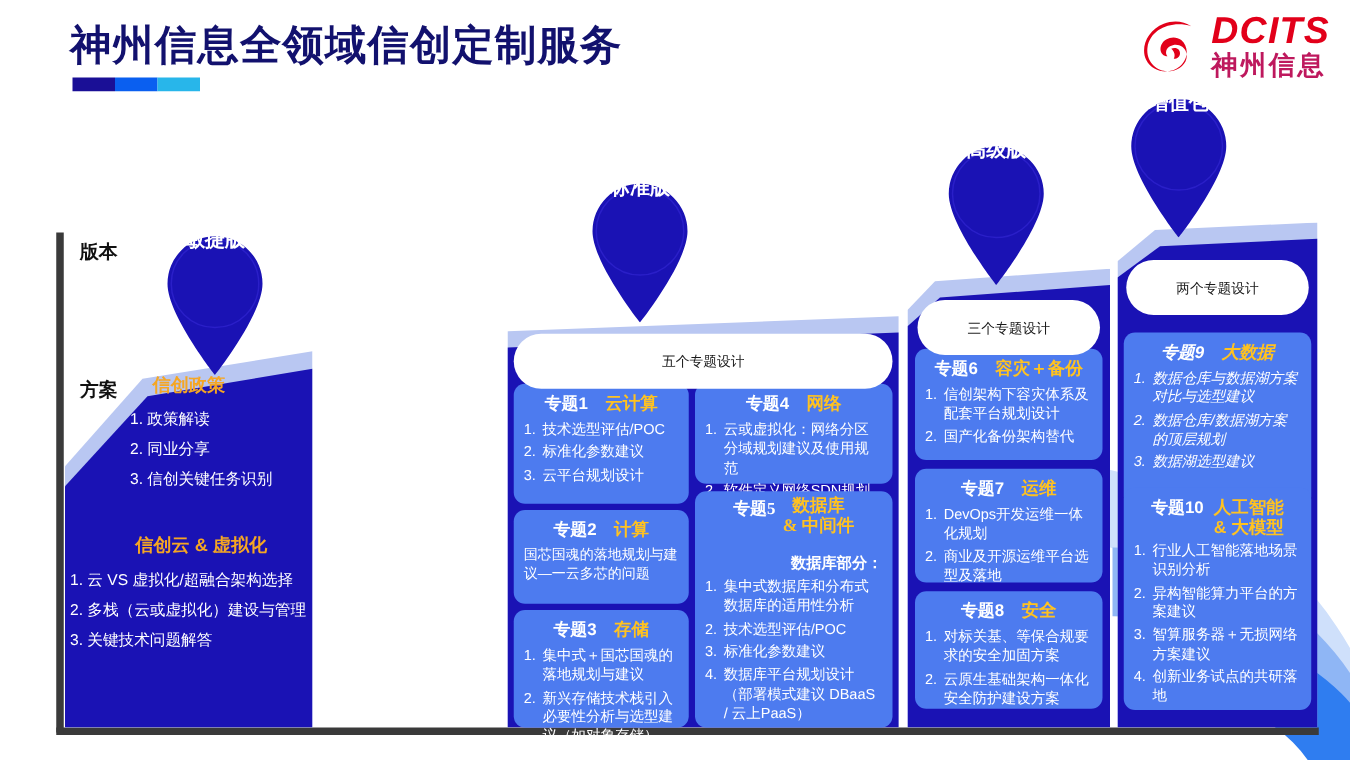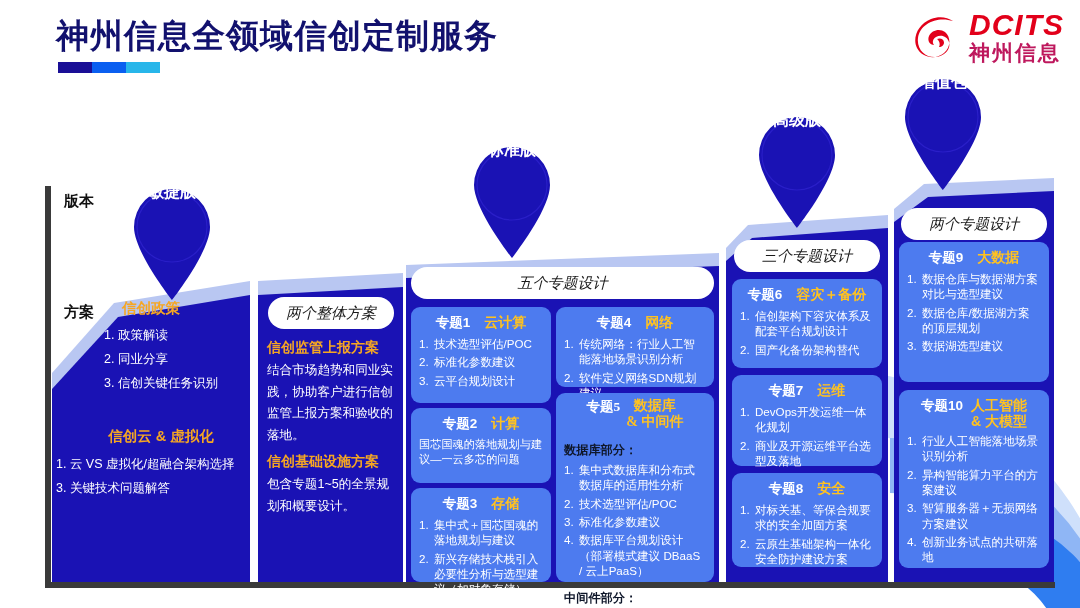--- a/index.html
+++ b/index.html
@@ -49,21 +49,21 @@
   .pin-txt{
     position:absolute; width:92px; text-align:center; top:30px;
     color:#fff; font-weight:bold; font-size:16px; z-index:36;
   }
 
   
   .pill{
     position:absolute; z-index:20;
     background:#fff; border-radius:22px;
     display:flex; align-items:center; justify-content:center;
-    font-size:15px; color:#1a1a1a; height:32px;font-style:italic;
+    font-size:11px; color:#1a1a1a; height:44px;
   }
 
   
   .free-h{ color:#f5a623; font-weight:bold; font-size:14.5px; text-align:center; }
   .free-h2{ color:#f5a623; font-weight:bold; font-size:14.5px; text-align:center; }
   .free-li{ color:#ffffff; font-size:12.5px; line-height:1.9; }
 
   
   .p2-h{ color:#f5a623; font-weight:bold; font-size:14px; }
   .p2-p{ color:#fff; font-size:12.6px; line-height:1.72; }
@@ -72,21 +72,21 @@
   .card{
     position:absolute; z-index:15;
     background:#4d7bef; border-radius:9px;
     padding:7px 8px 8px 8px;
   }
   .card-head{ display:flex; align-items:flex-start; justify-content:center; gap:14px; margin-bottom:4px;}
   .card-no{ color:#ffffff; font-size:13.5px; font-weight:bold; white-space:nowrap; }
   .card-tag{ color:#ffc220; font-size:14px; font-weight:bold; text-align:center; line-height:1.15; white-space:pre-line;}
   .card-li{ display:flex; color:#fff; font-size:11.6px; line-height:1.32; margin-bottom:3px; }
   .card-li .n{ width:15px; flex:0 0 15px; }
-  .card-sub{ color:#0f172a; font-size:12.2px; font-weight:bold; margin:12px 0 3px 0; }
+  .card-sub{ color:#ffffff; font-size:12.2px; font-weight:bold; margin:12px 0 3px 0;text-align:right; }
   .card-note{ color:#fff; font-size:11.2px; line-height:1.3; }
 </style>
 </head>
 <body>
 
 <div class="stage">
 
   <svg class="arcs" viewBox="0 0 330 330">
     <path d="M330,330 A300,300 0 0,0 30,30 L30,90 A240,240 0 0,1 270,330 Z" fill="#cfe0fb"></path>
     <path d="M330,330 A230,230 0 0,0 100,100 L100,155 A175,175 0 0,1 275,330 Z" fill="#8fb6f5"></path>
@@ -126,46 +126,32 @@
       <div style="margin-top:6px;padding-left:52px;">
         <div class="free-li">1. 政策解读</div>
         <div class="free-li">2. 同业分享</div>
         <div class="free-li">3. 信创关键任务识别</div>
       </div>
     </div>
     <div style="position:absolute;left:0;top:172px;width:218px;">
       <div class="free-h2">信创云 &amp; 虚拟化</div>
       <div style="margin-top:7px;padding-left:4px;">
         <div class="free-li">1. 云 VS 虚拟化/超融合架构选择</div>
+        <div class="free-li">2. 多栈（云或虚拟化）建设与管理</div>
         <div class="free-li">3. 关键技术问题解答</div>
       </div>
     </div>
   </div>
 
   <svg class="pin" style="left:126px; top:182px;" viewBox="0 0 92 118">
     <path d="M46,118 C46,118 8,70 8,45 A38,38 0 1,1 84,45 C84,70 46,118 46,118 Z" fill="#1a12b4"></path>
     <circle cx="46" cy="45" r="35" fill="#1a12b4" stroke="#2a1fc8" stroke-width="1.2"></circle>
   </svg>
   <div class="pin-txt" style="left:126px; top:182px;">敏捷版</div>
 
-  <div class="col" style="left:258px; top:255px; width:145px; height:327px;">
-    <svg style="position:absolute;left:0;top:0;width:145px;height:327px;" viewBox="0 0 145 327" preserveAspectRatio="none">
-      <polygon points="0,26 145,18 145,327 0,327" fill="#b9c7f2"></polygon>
-      <polygon points="0,40 145,32 145,327 0,327" fill="#1a12b4"></polygon>
-    </svg>
-    <div class="pill" style="left:10px; top:42px; width:126px;">两个整体方案</div>
-    <div style="position:absolute;left:9px;top:84px;width:128px;">
-      <div class="p2-h">信创监管上报方案</div>
-      <div class="p2-p" style="margin-top:3px;">结合市场趋势和同业实践，协助客户进行信创监管上报方案和验收的落地。</div>
-    </div>
-    <div style="position:absolute;left:9px;top:198px;width:128px;">
-      <div class="p2-h">信创基础设施方案</div>
-      <div class="p2-p" style="margin-top:3px;">包含专题1~5的全景规划和概要设计。</div>
-    </div>
-  </div>
 
   <div class="col" style="left:406px; top:245px; width:313px; height:337px;">
     <svg style="position:absolute;left:0;top:0;width:313px;height:337px;" viewBox="0 0 313 337" preserveAspectRatio="none">
       <polygon points="0,20 313,8 313,337 0,337" fill="#b9c7f2"></polygon>
       <polygon points="0,33 313,21 313,337 0,337" fill="#1a12b4"></polygon>
     </svg>
     <div class="pill" style="left:5px; top:22px; width:303px;">五个专题设计</div>
 
     <div class="card" style="left:5px; top:62px; width:140px; height:96px;">
       <div class="card-head">
@@ -209,21 +195,21 @@
         </div>
     </div>
 
     <div class="card" style="left:150px; top:62px; width:158px; height:80px;">
       <div class="card-head">
         <span class="card-no">专题4</span>
         <span class="card-tag">网络</span>
       </div>
       <div class="card-li">
           <span class="n">1.</span>
-          <span>传统网络：行业人工智能落地场景识别分析</span>
+          <span>云或虚拟化：网络分区分域规划建议及使用规范</span>
         </div>
       <div class="card-li">
           <span class="n">2.</span>
           <span>软件定义网络SDN规划建议</span>
         </div>
     </div>
 
     <div class="card" style="left:150px; top:148px; width:158px; height:189px; padding-top:5px;">
       <div class="card-head" style="gap:6px;font-family:Liberation Serif, serif;">
         <span class="card-no">专题5</span>
@@ -317,21 +303,21 @@
   </svg>
   <div class="pin-txt" style="left:751px; top:110px;">高级版</div>
 
   <div class="col" style="left:894px; top:178px; width:160px; height:404px; z-index:12;">
     <svg style="position:absolute;left:0;top:0;width:160px;height:404px;" viewBox="0 0 160 404" preserveAspectRatio="none">
       <polygon points="0,31 30,6 160,0 160,404 0,404" fill="#b9c7f2"></polygon>
       <polygon points="0,44 34,19 160,13 160,404 0,404" fill="#1a12b4"></polygon>
     </svg>
     <div class="pill" style="left:7px; top:30px; width:146px;">两个专题设计</div>
 
-    <div class="card" style="left:5px; top:64px; width:150px; height:140px;">
+    <div class="card" style="left:5px; top:88px; width:150px; height:140px;font-style:italic;">
       <div class="card-head">
         <span class="card-no">专题9</span>
         <span class="card-tag">大数据</span>
       </div>
       <div class="card-li">
           <span class="n">1.</span>
           <span>数据仓库与数据湖方案对比与选型建议</span>
         </div>
       <div class="card-li">
           <span class="n">2.</span>

